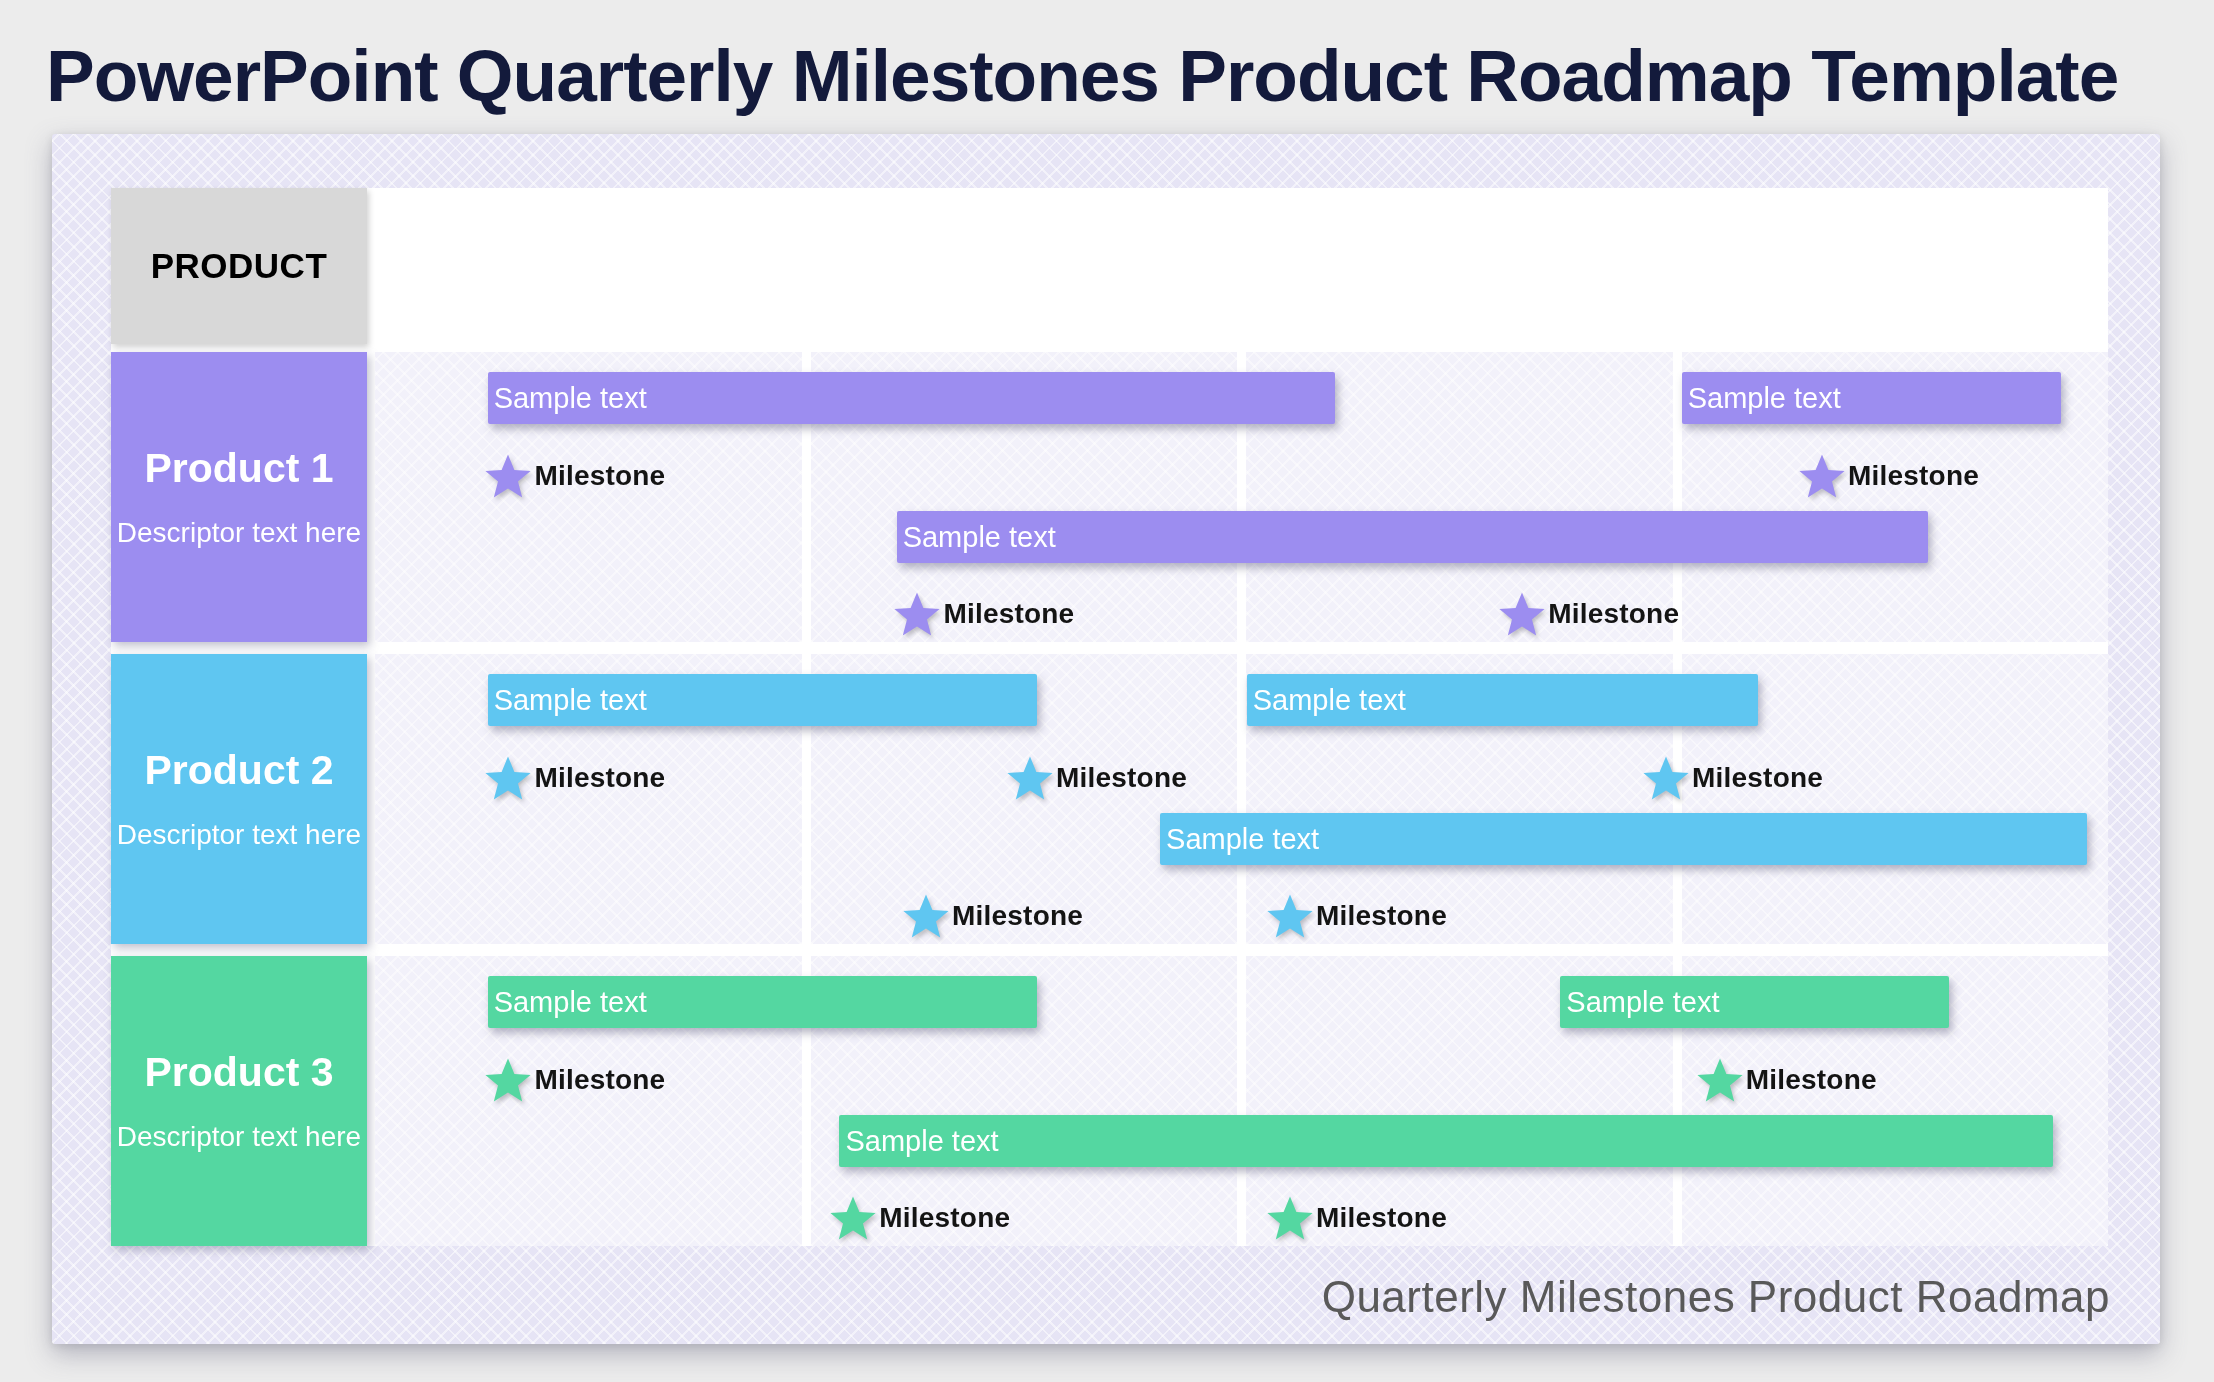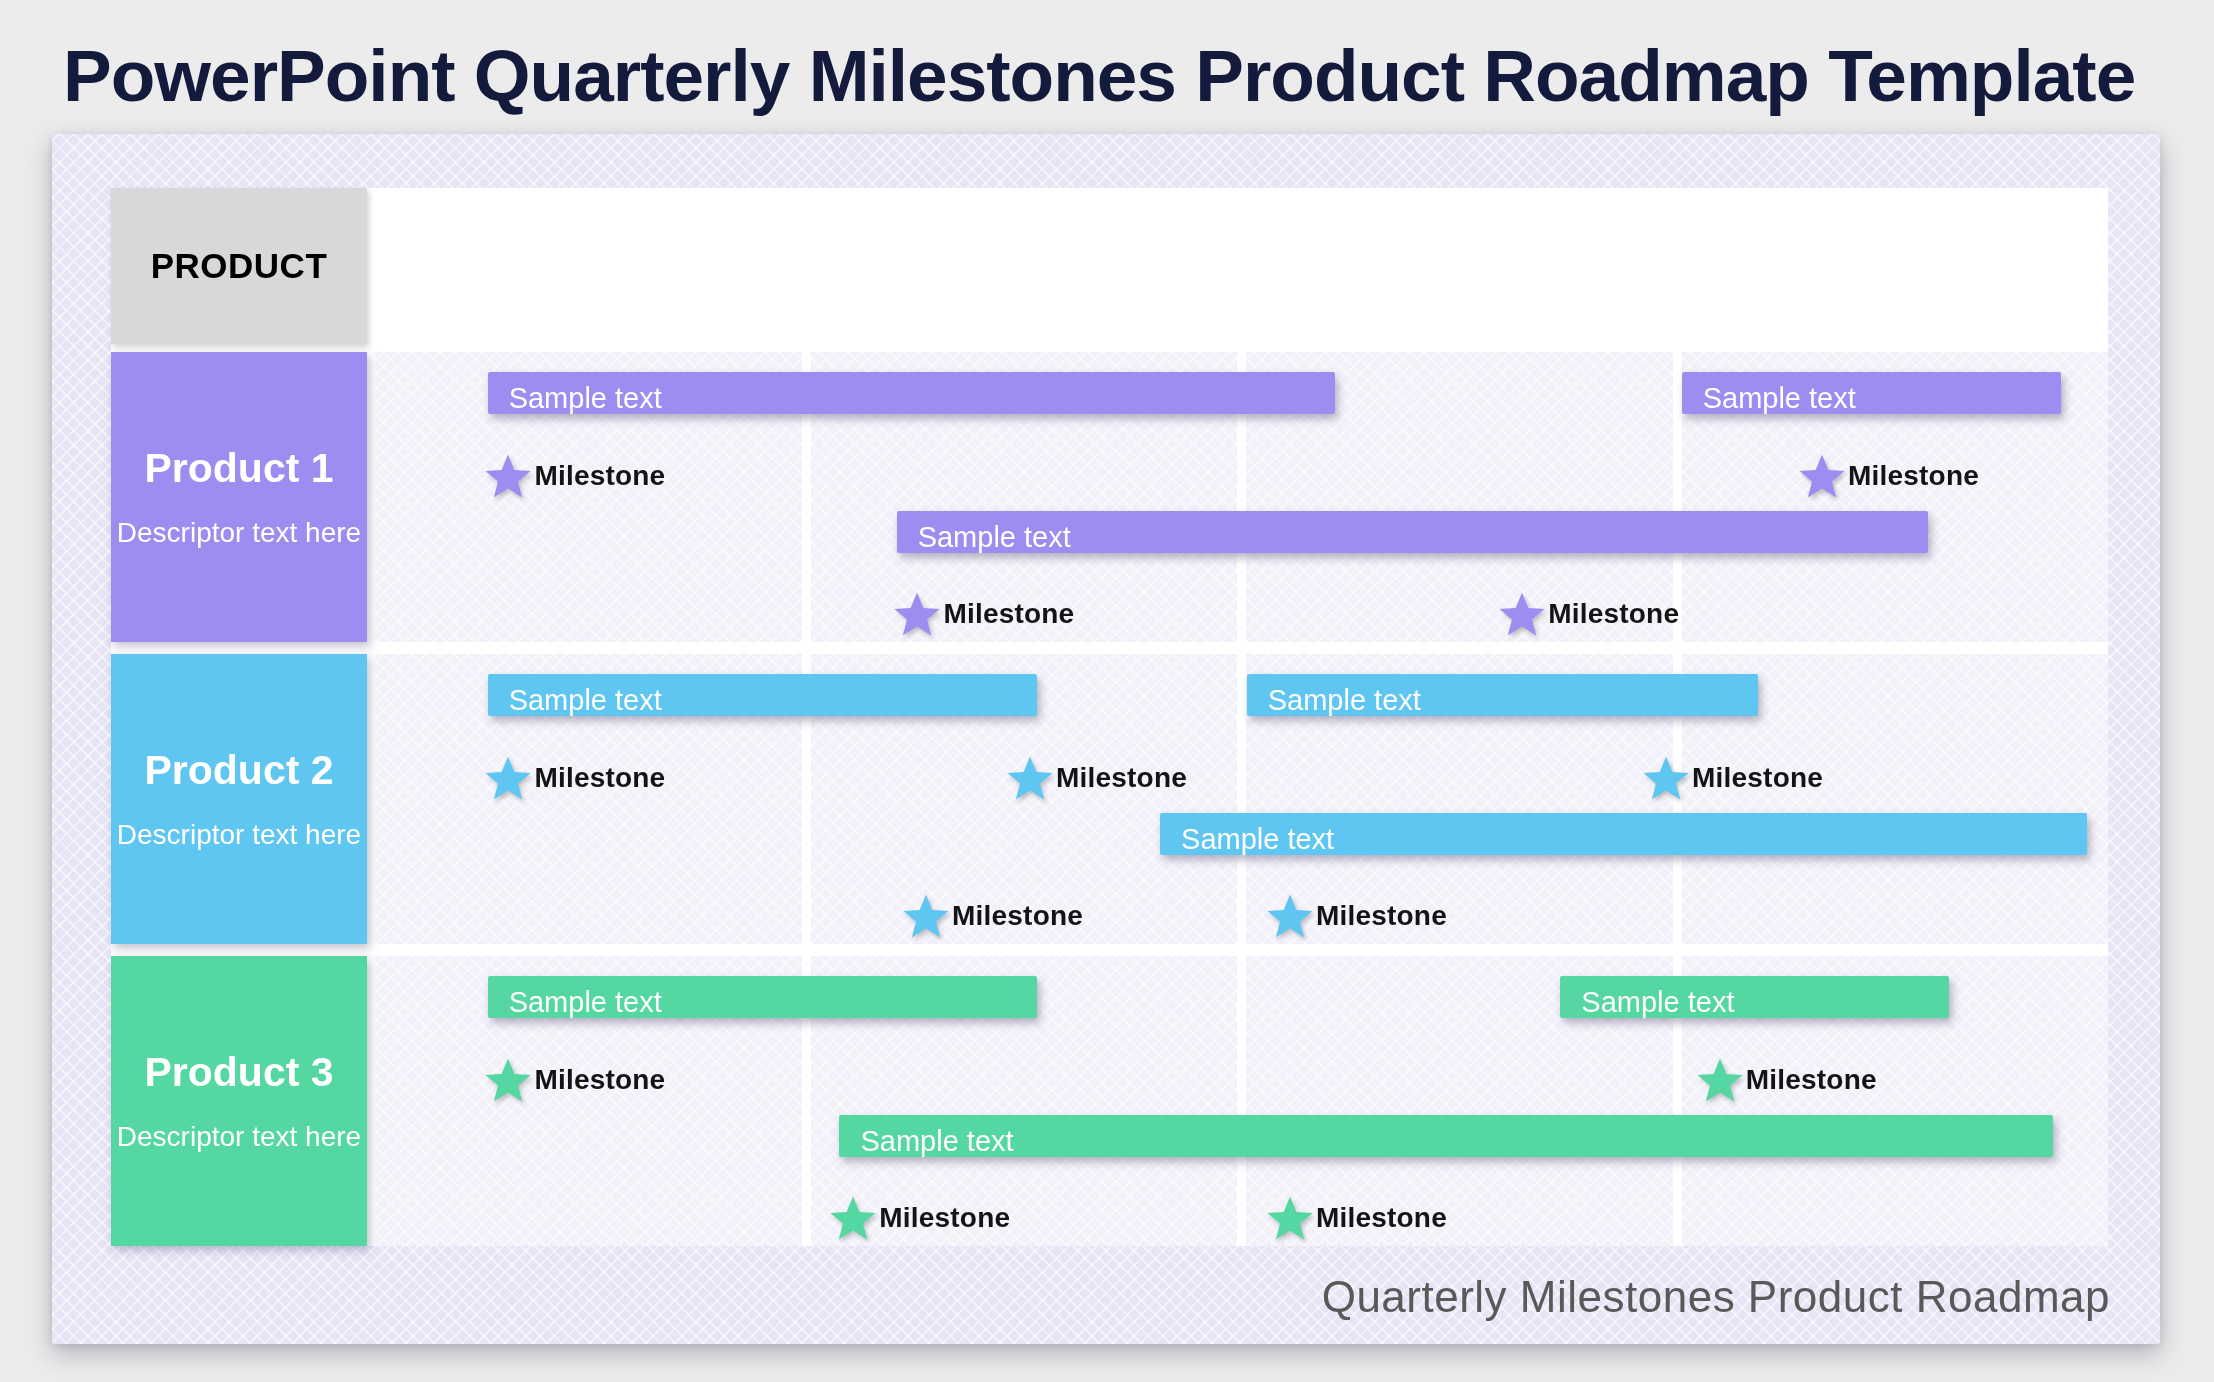--- a/index.html
+++ b/index.html
@@ -2,21 +2,21 @@
 <html style="--title-text: #131A3B; --page-background: #ECECEC; --panel-background: #E6E4F5; --cell-background: #F2F1FA; --table-gap: #FFFFFF; --header-quarter-bg: #808080; --header-quarter-text: #FFFFFF; --header-product-bg: #D8D8D8; --header-product-text: #000000; --product1: #9C8DF0; --product2: #5FC6F1; --product3: #54D7A1; --bar-text: #FFFFFF; --milestone-text: #141414; --footer-text: #595959;"><head>
 <meta charset="utf-8">
 <style>
   html,body{margin:0;padding:0;}
   body{
     width:2214px;height:1382px;position:relative;overflow:hidden;
     background:var(--page-background,#ECECEC);
     font-family:"Liberation Sans", sans-serif;
   }
   .title{
-    position:absolute;left:63px;top:34px;
+    position:absolute;left:46px;top:34px;
     font-size:73px;font-weight:700;letter-spacing:-1px;white-space:nowrap;
     color:var(--title-text,#131A3B);
   }
   .panel{
     position:absolute;left:52px;top:134px;width:2108px;height:1210px;
     background-color:var(--panel-background,#E6E4F5);
     background-image:
       repeating-linear-gradient(45deg, rgba(255,255,255,.5) 0 2px, transparent 2px 10px),
       repeating-linear-gradient(-45deg, rgba(255,255,255,.5) 0 2px, transparent 2px 10px);
     box-shadow:0 10px 26px rgba(110,110,135,.45), 0 2px 8px rgba(0,0,0,.10);
@@ -58,21 +58,21 @@
   .qarea{flex:1;position:relative;}
   .qbg{position:absolute;inset:0;display:grid;grid-template-columns:repeat(4,1fr);gap:9px;}
   .qcell{
     background-color:var(--cell-background,#F2F1FA);
     background-image:
       repeating-linear-gradient(45deg, rgba(255,255,255,.45) 0 2px, transparent 2px 10px),
       repeating-linear-gradient(-45deg, rgba(255,255,255,.45) 0 2px, transparent 2px 10px);
   }
   .overlay{position:absolute;inset:0;}
   .bar{
-    position:absolute;height:42px;line-height:52px;padding-left:21px;box-sizing:border-box;
+    position:absolute;height:52px;line-height:52px;padding-left:6px;box-sizing:border-box;
     border-radius:2px;font-size:29px;white-space:nowrap;overflow:hidden;
     color:var(--bar-text,#fff);
     box-shadow:3px 5px 8px rgba(95,95,125,.45);
   }
   .bar.lane1{top:20px;}
   .bar.lane2{top:159px;}
   .milestone{position:absolute;display:flex;align-items:center;gap:1px;}
   .milestone.lane1{top:100px;}
   .milestone.lane2{top:238px;}
   .milestone svg{width:50px;height:48px;filter:drop-shadow(2px 3px 2px rgba(0,0,0,.22));flex:0 0 50px;}

